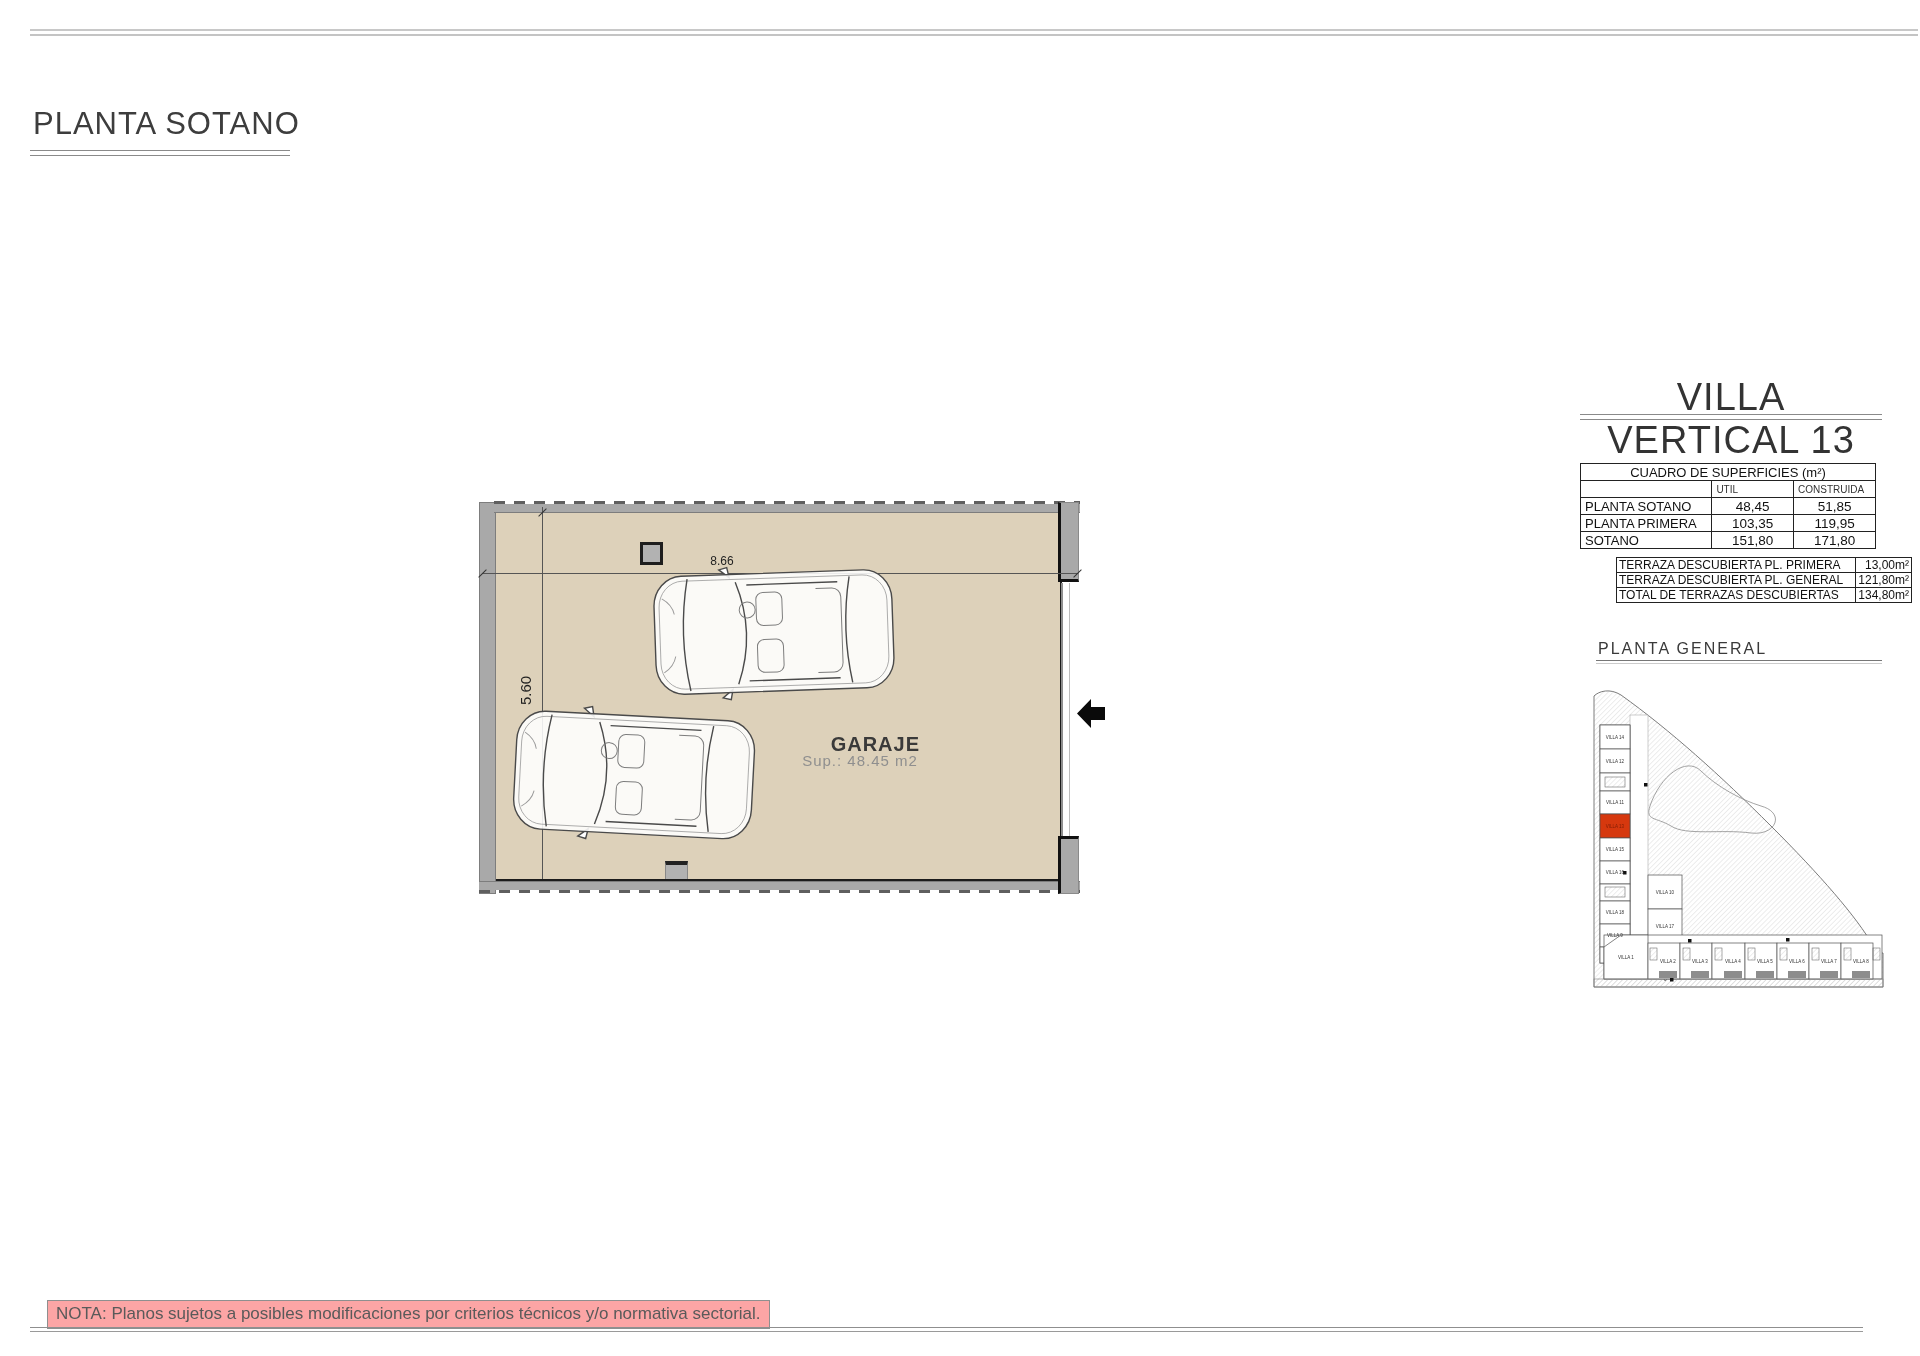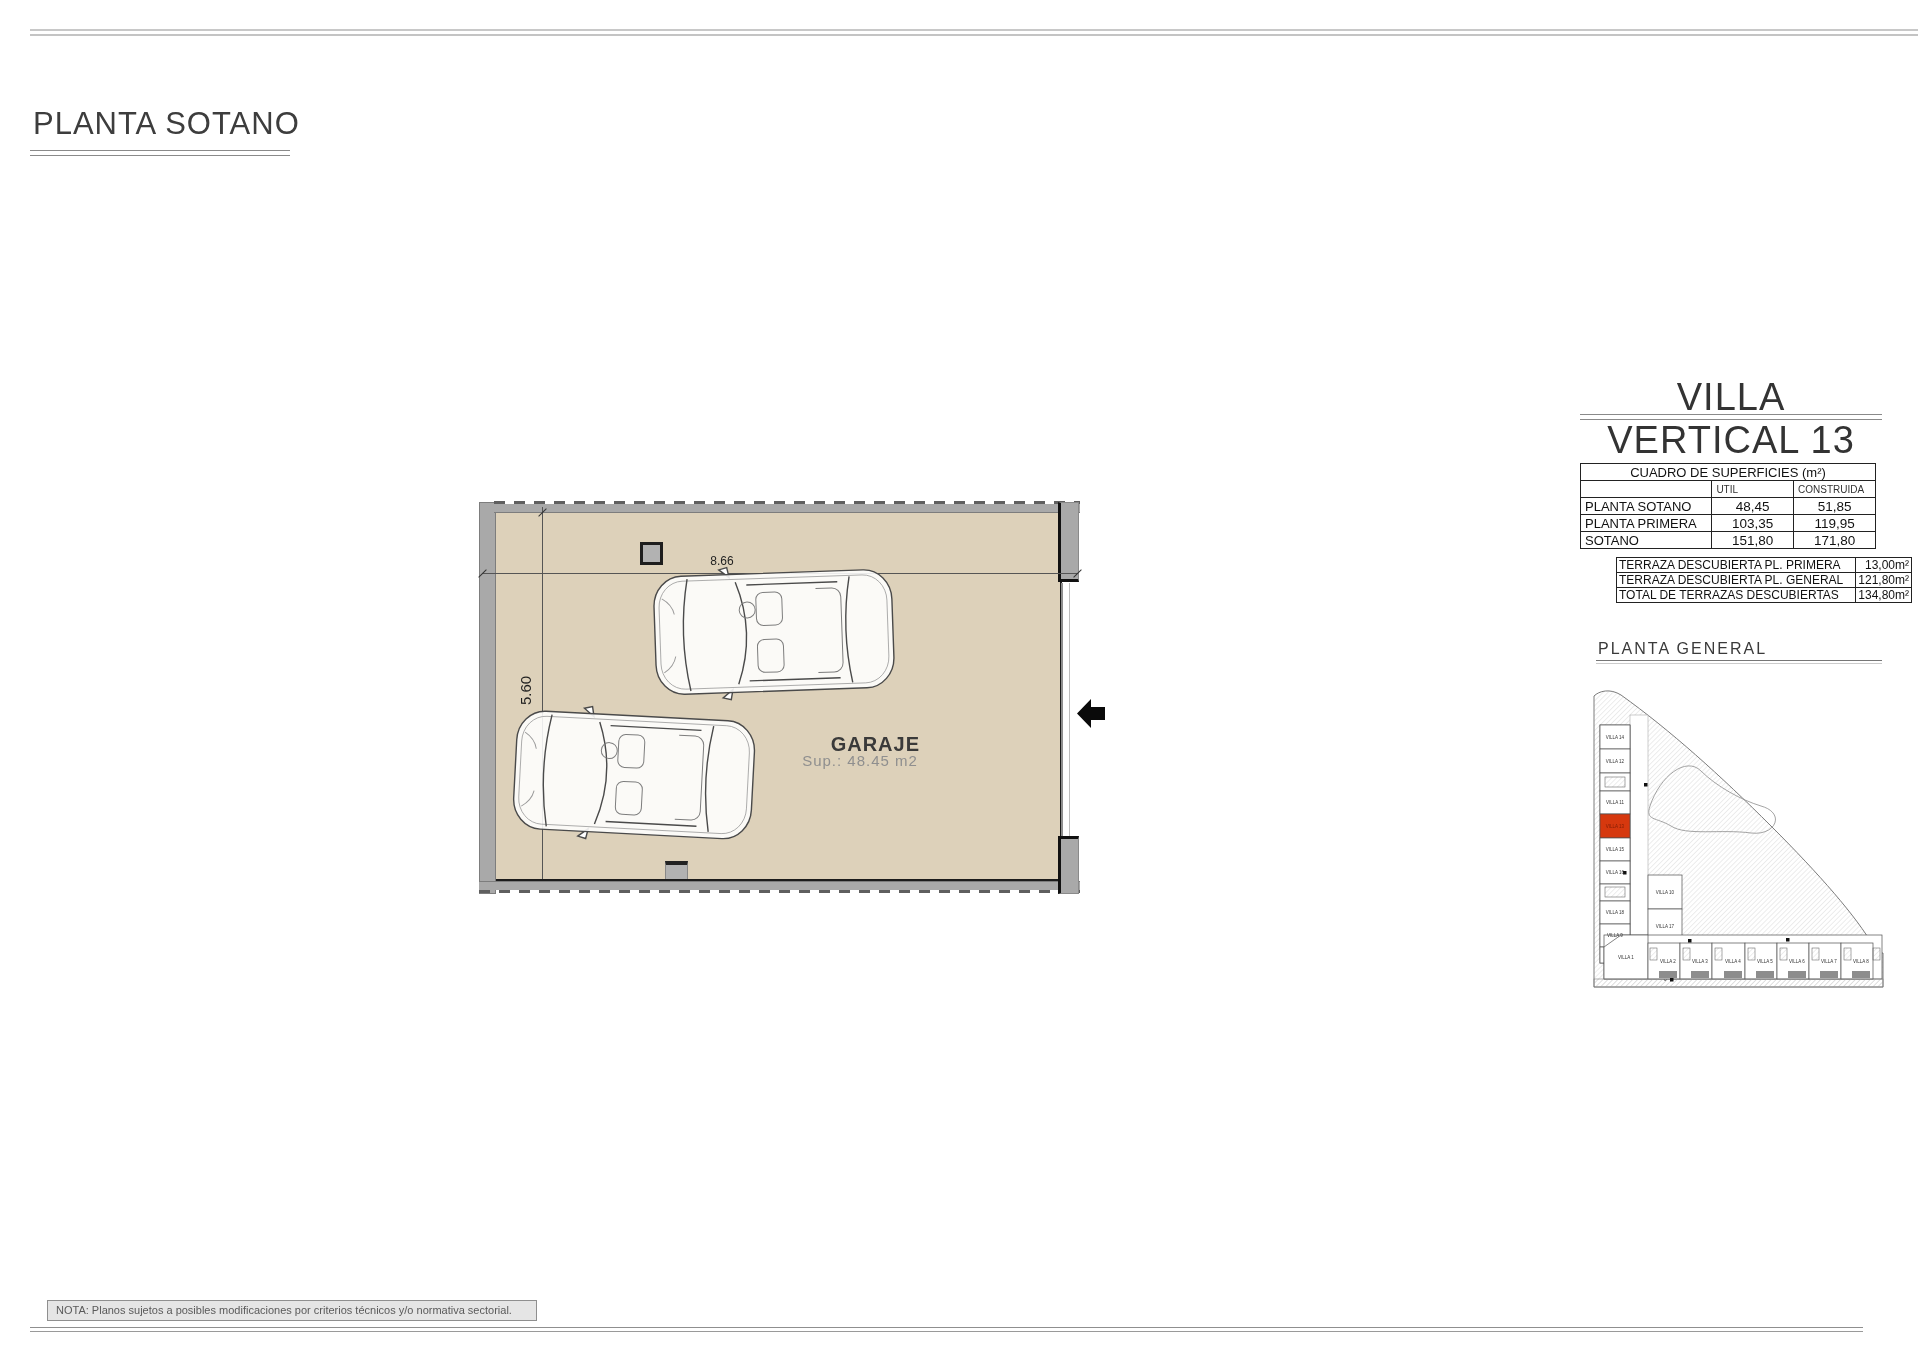--- a/index.html
+++ b/index.html
@@ -10,21 +10,21 @@
   
   .top-rule { position:absolute; left:30px; top:29px; width:1888px; height:7px;
               border-top:2px solid #c8c8c8; border-bottom:2px solid #c4c4c4; }
   .bottom-rule { position:absolute; left:30px; top:1327px; width:1833px; height:5px;
               border-top:1px solid #8f8f8f; border-bottom:1px solid #9a9a9a; }
   .main-title { position:absolute; left:33px; top:106px; font-size:31px; letter-spacing:1px;
               color:#3d3d3d; font-weight:400; }
   .main-title-underline { position:absolute; left:30px; top:150px; width:260px; height:6px;
               border-top:1px solid #8a8a8a; border-bottom:1px solid #8a8a8a; }
   .note-box { position:absolute; left:47px; top:1300px; border:1px solid #8f8f8f;
-              padding:3px 24px 4px 8px; font-size:11px; color:#5a5a5a; background:#e5e5e5; white-space:nowrap; }
+              padding:3px 8px 4px 8px; font-size:17px; color:#5a5a5a; background:#fca5a5; white-space:nowrap; }
 
   
   .wall-left  { position:absolute; left:479px; top:502px; width:17px; height:392px;
                 background:#a9a9a9; border:1px solid #7d7d7d; }
   .wall-top   { position:absolute; left:494px; top:501px; width:586px; height:12px; }
   .wall-bottom{ position:absolute; left:479px; top:881px; width:601px; height:13px; }
   .dash-strip { height:3px;
                 background:repeating-linear-gradient(90deg,#5f5f5f 0 11px, transparent 11px 20px); }
   .wall-bar   { height:9px; background:#a9a9a9; border-bottom:1px solid #7d7d7d; }
   .wall-bar-b { height:9px; background:#a9a9a9; border-top:1px solid #7d7d7d; }

